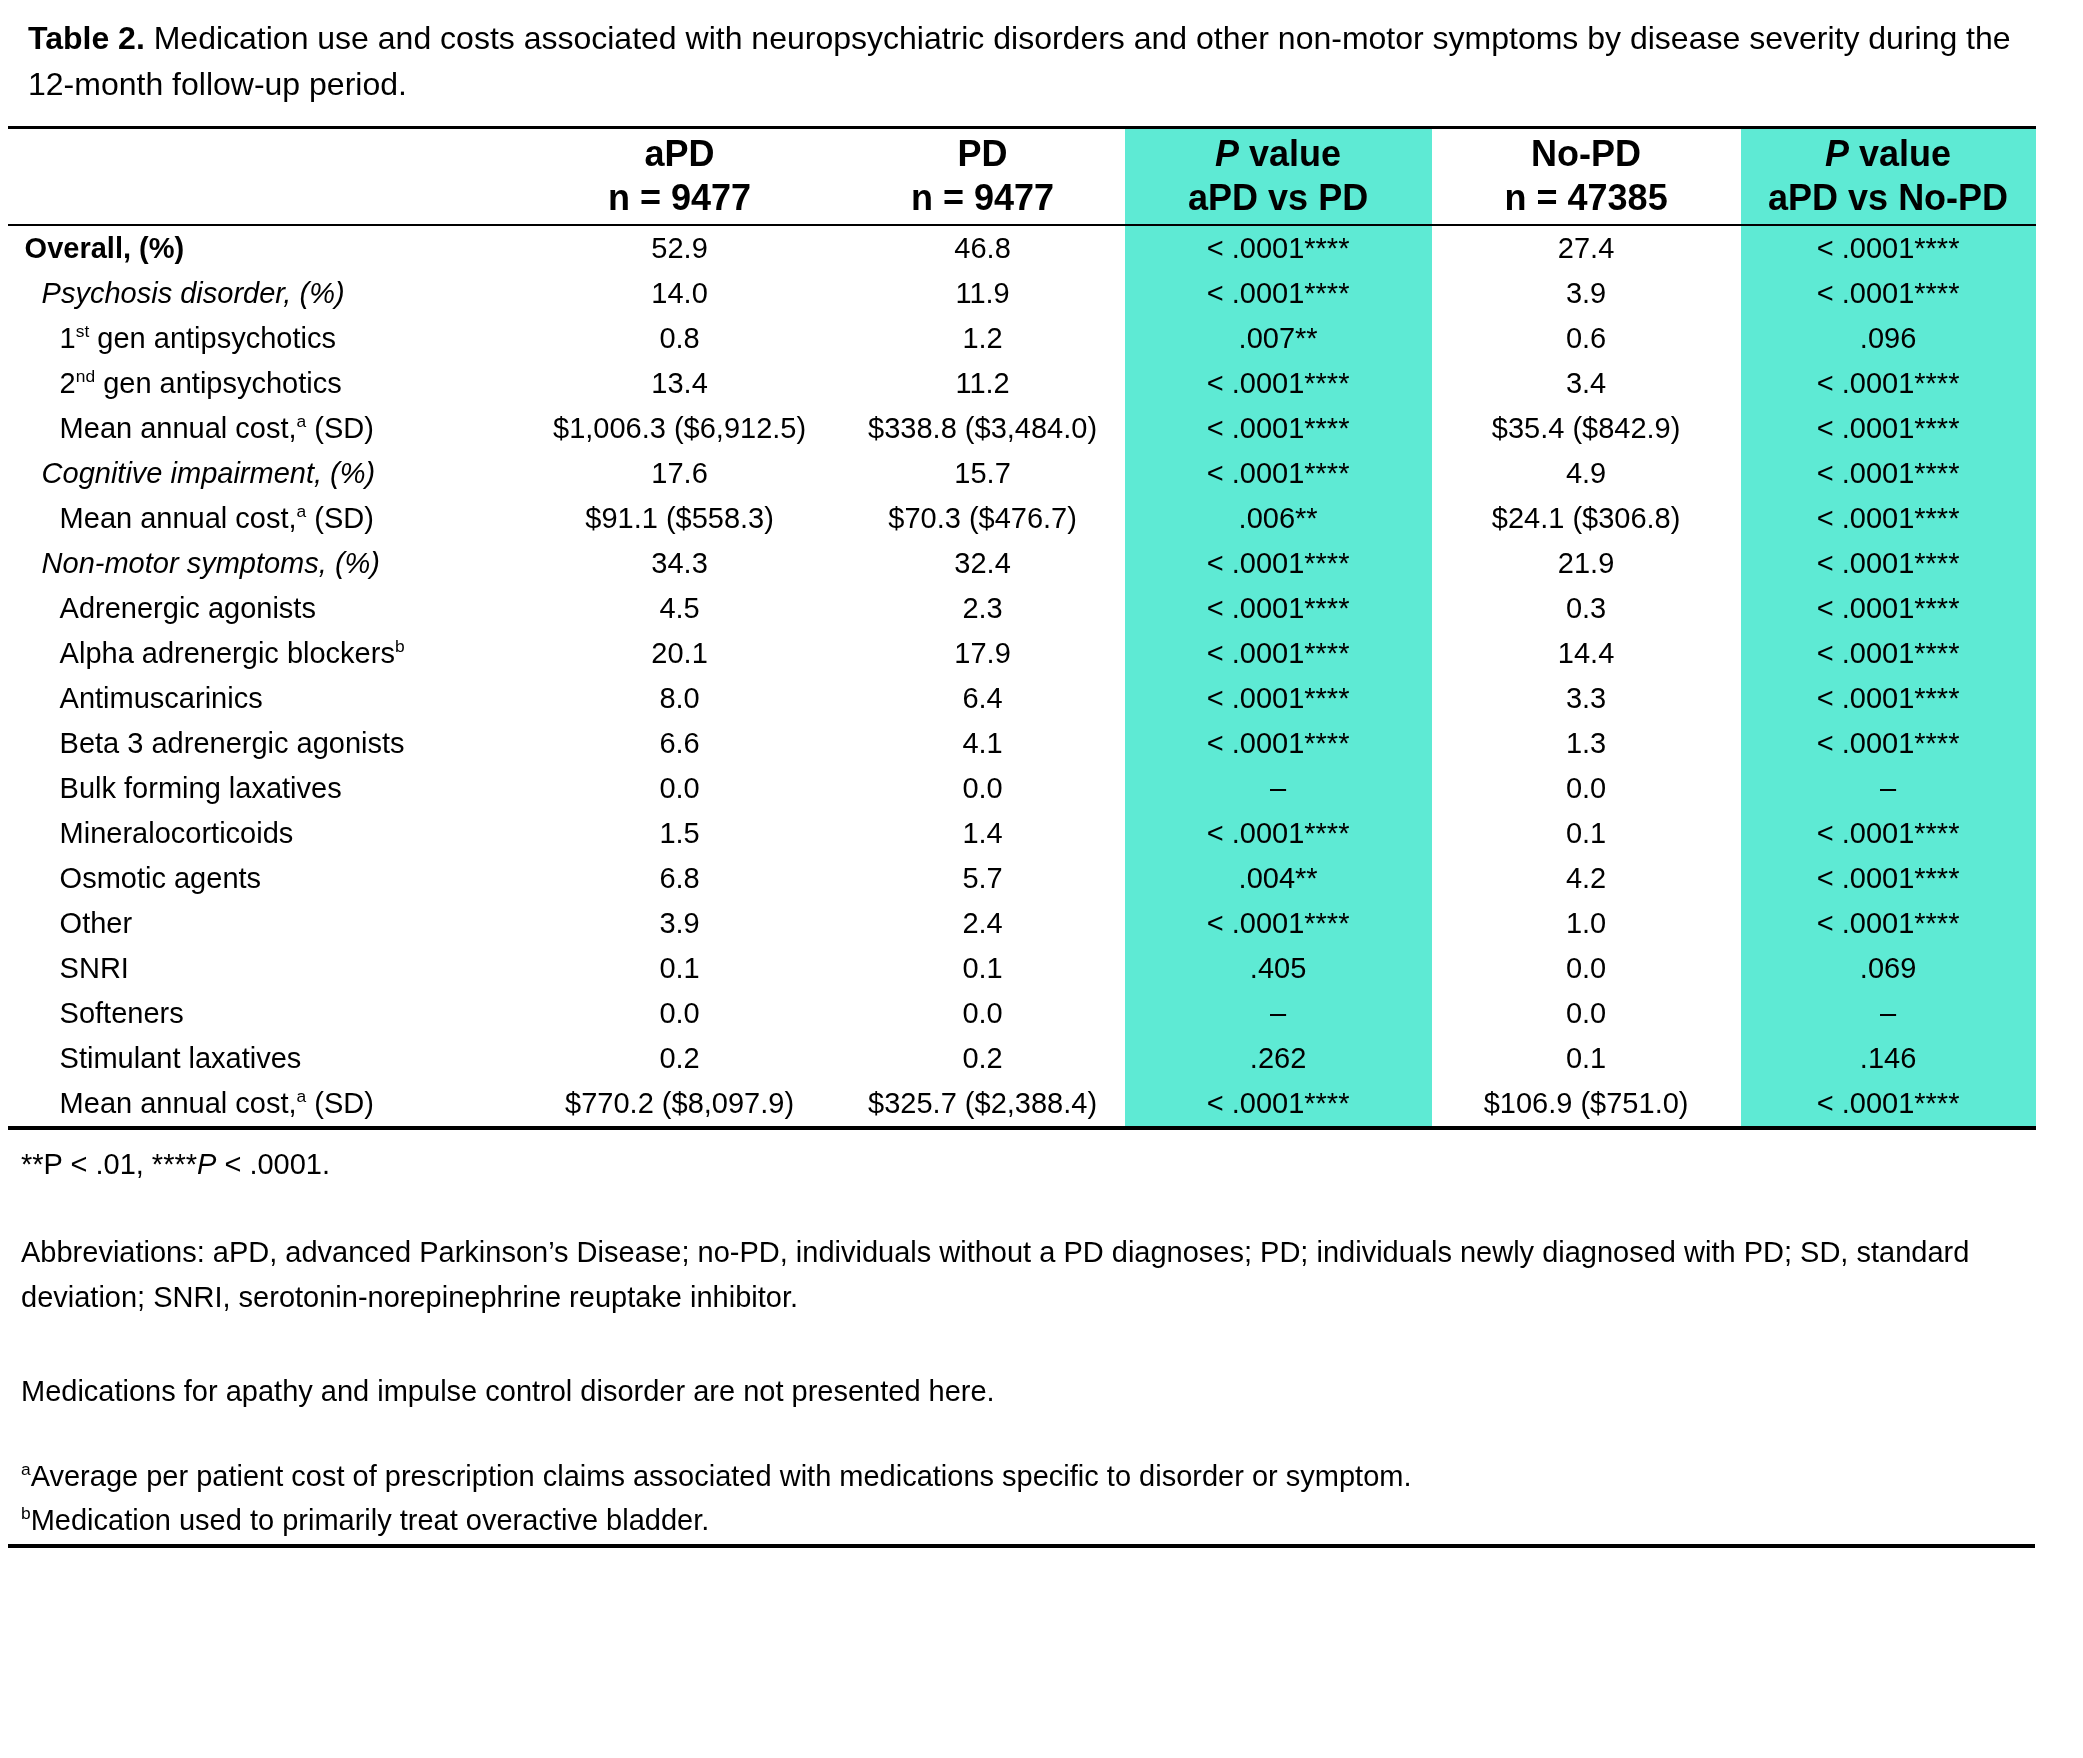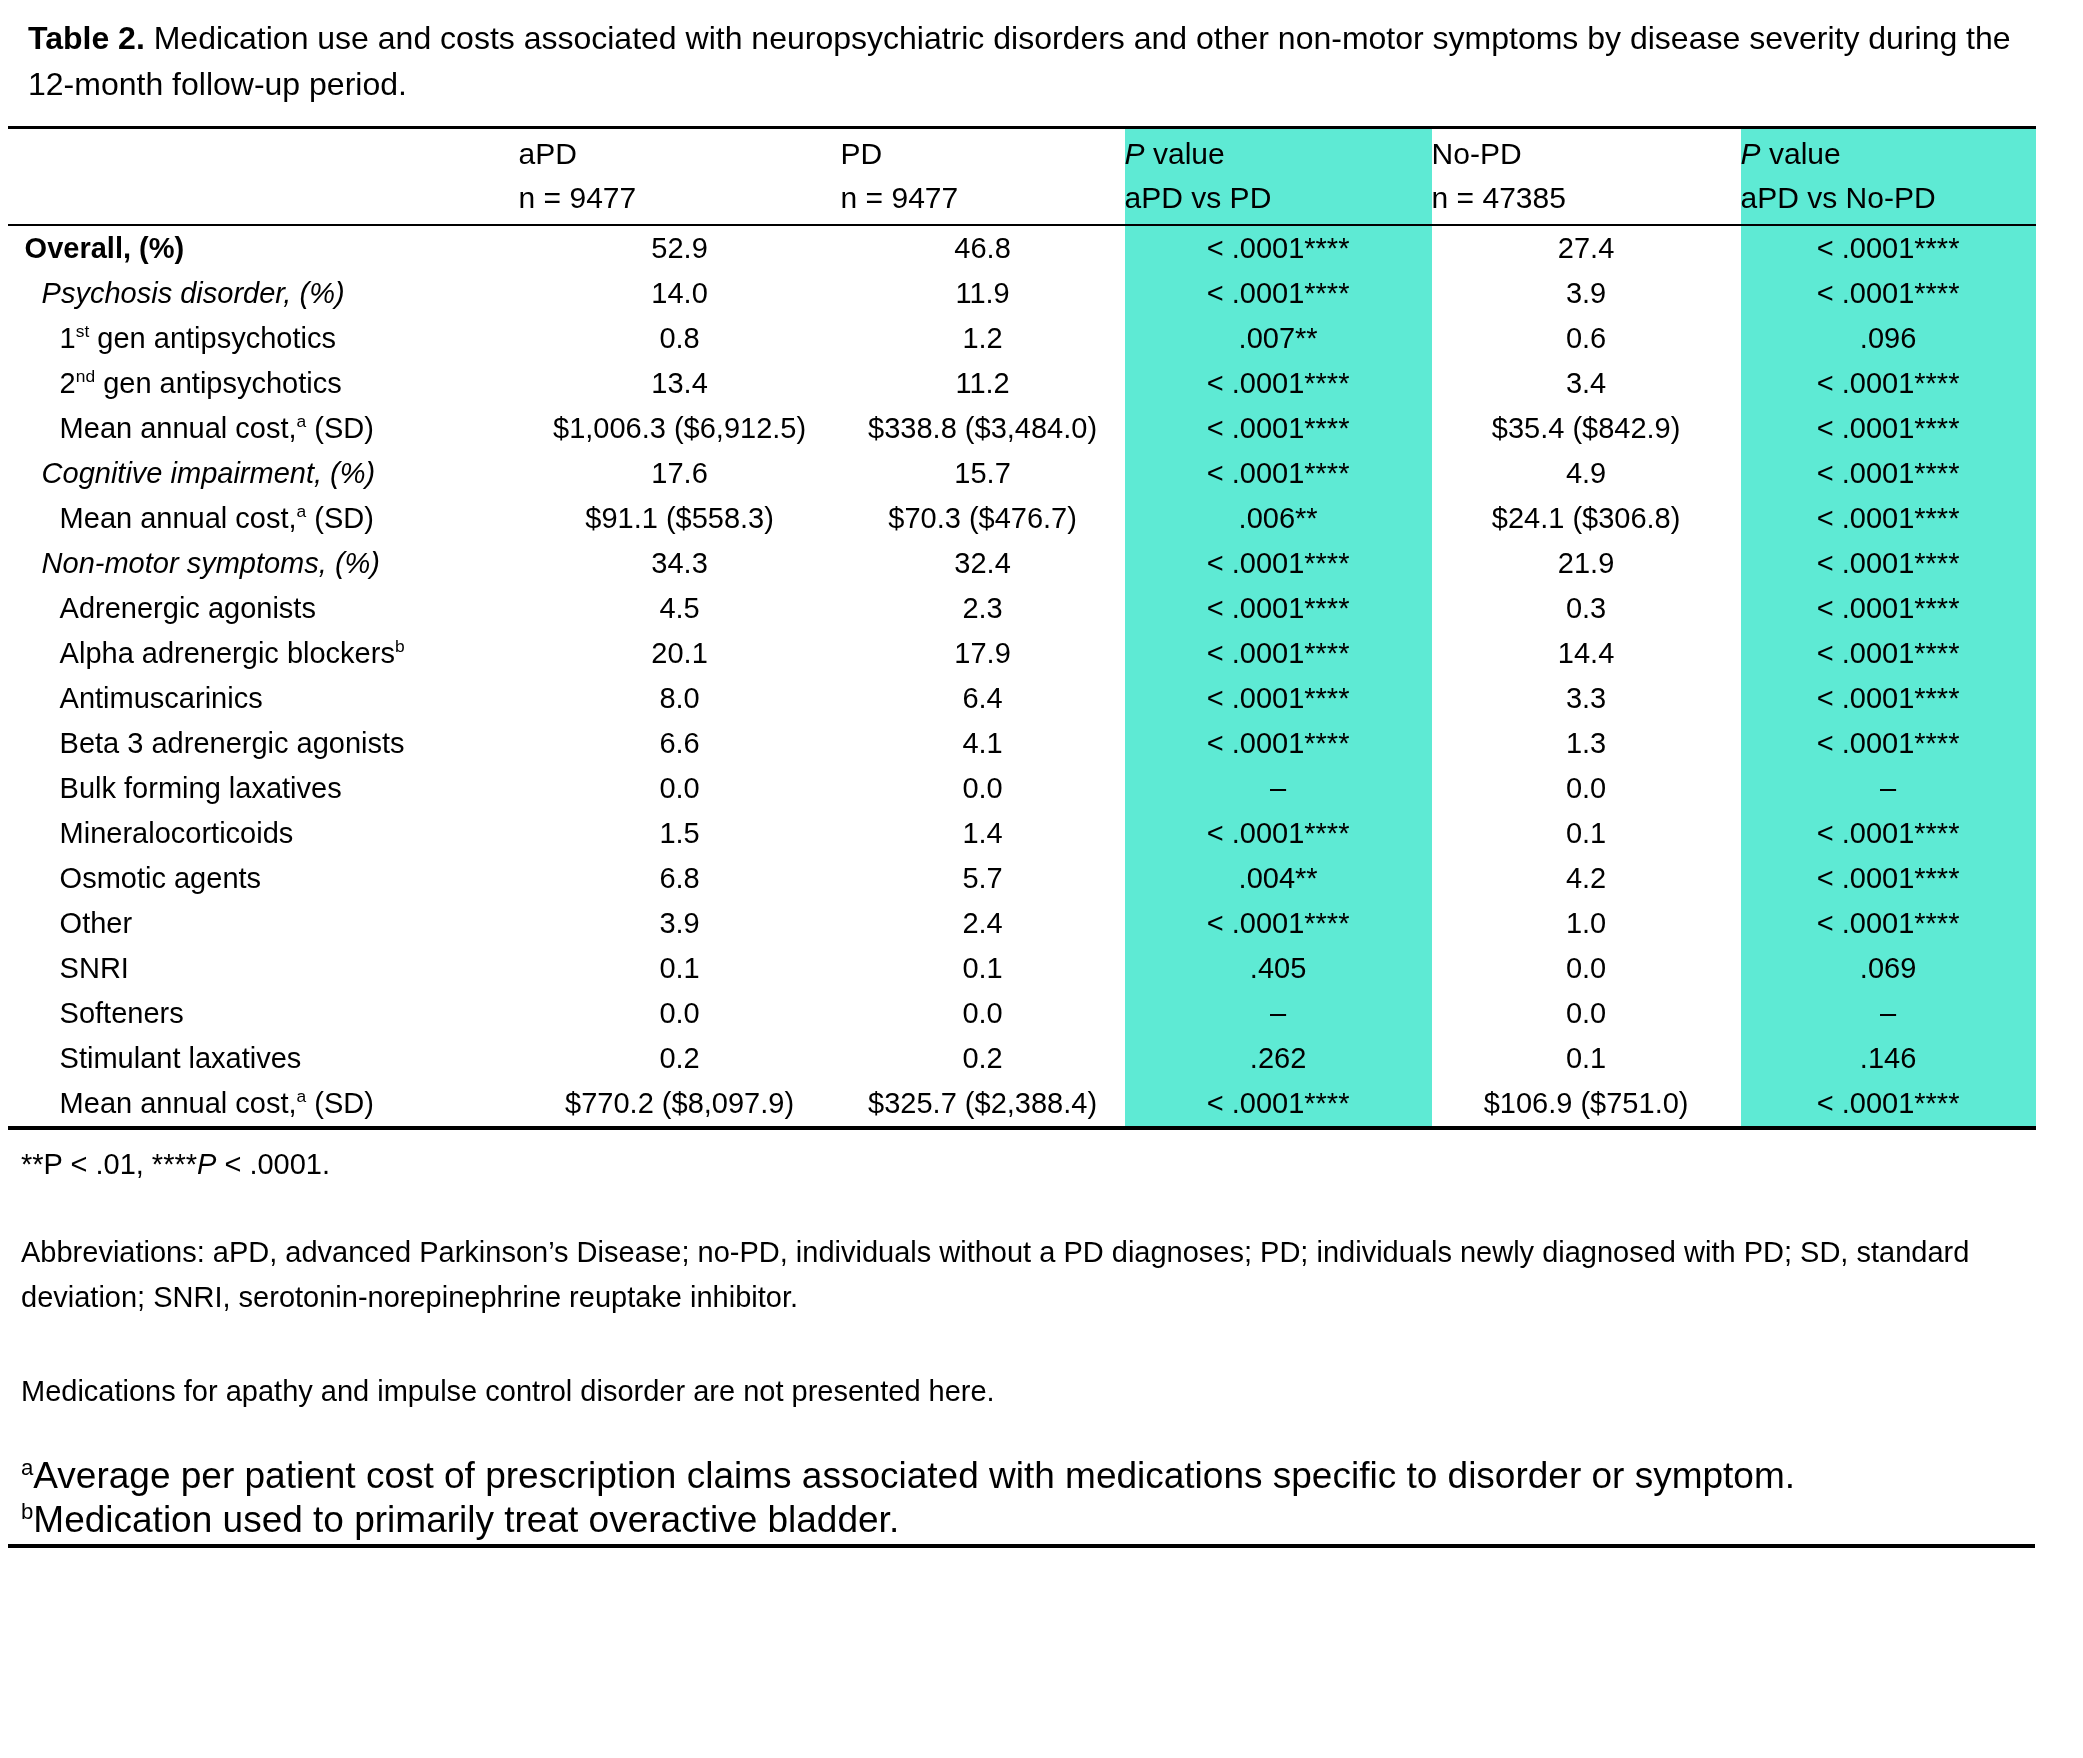--- a/index.html
+++ b/index.html
@@ -20,41 +20,41 @@
     border-top:3.8px solid #000;
     border-bottom:4.7px solid #000;
   }
   col.c-lbl{width:511px;}
   col.c-apd{width:322px;}
   col.c-pd{width:284px;}
   col.c-p1{width:307px;}
   col.c-nopd{width:309px;}
   col.c-p2{width:295px;}
   thead th{
-    font-size:30px;font-weight:normal;line-height:44px;
-    padding:2.8px 0 4.7px 0;text-align:left;vertical-align:middle;
+    font-size:36px;font-weight:bold;line-height:44px;
+    padding:2.8px 0 4.7px 0;text-align:center;vertical-align:middle;
     border-bottom:2.8px solid #000;
   }
   tbody td{
     font-size:29px;line-height:45px;height:45px;
     padding:0;text-align:center;vertical-align:middle;
     white-space:nowrap;
   }
   td.lbl{text-align:left;}
   .ind0{padding-left:17px;}
   .ind1{padding-left:34px;}
   .ind2{padding-left:52px;}
   .bold{font-weight:bold;}
   .italic{font-style:italic;}
   .shade{background:#5eead4;}
   sup{font-size:60%;line-height:0;}
   .signote{margin:11.4px 0 0 21px;font-size:29px;line-height:44px;}
   .abbrev{margin:44px 0 0 21px;font-size:29px;line-height:45px;}
   .meds{margin:49px 0 0 21px;font-size:29px;line-height:45px;}
-  .fn{margin:0 0 0 21px;font-size:37px;line-height:44px;}
+  .fn{margin:0 0 0 21px;font-size:29px;line-height:44px;}
   .fn-first{margin-top:40px;}
   .bottom-rule{margin:1.9px 0 0 7.6px;width:2027px;height:3.8px;background:#000;}
 </style>
 </head>
 <body>
 
 <div class="title"><span class="b">Table 2.</span> <span>Medication use and costs associated with neuropsychiatric disorders and other non-motor symptoms by disease severity during the</span><br><span>12-month follow-up period.</span></div>
 
 <table class="main">
   <colgroup>

